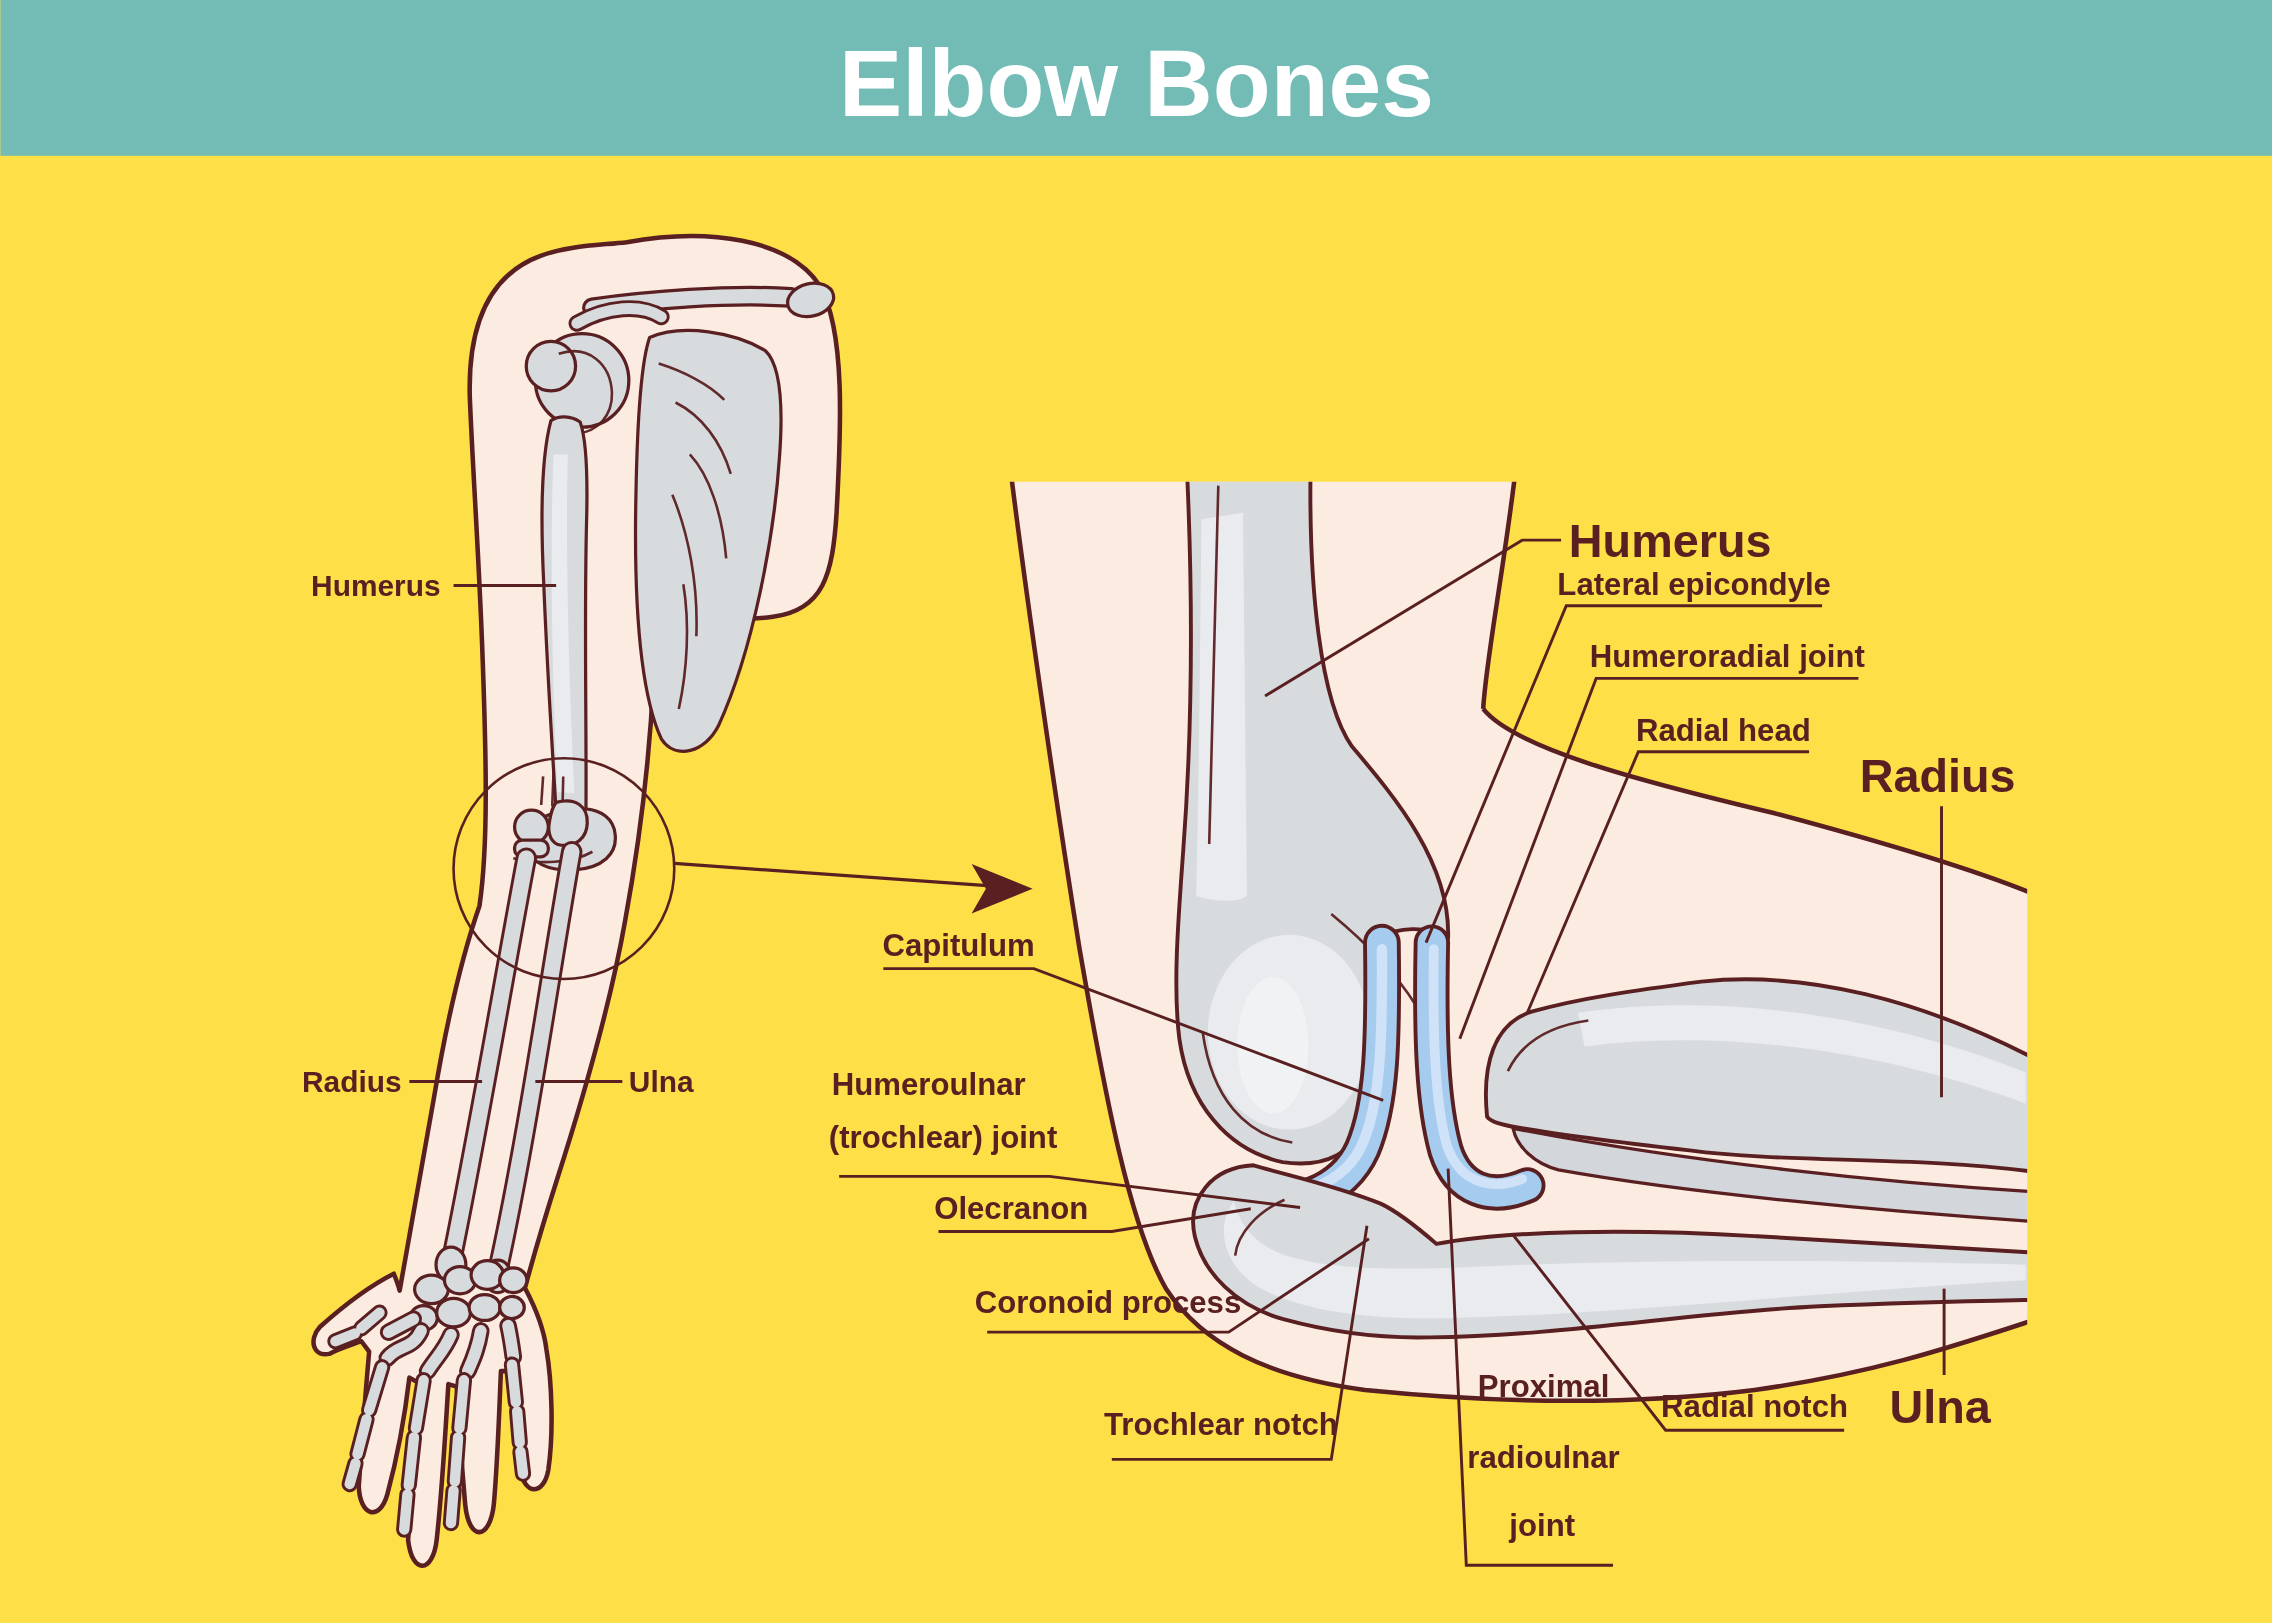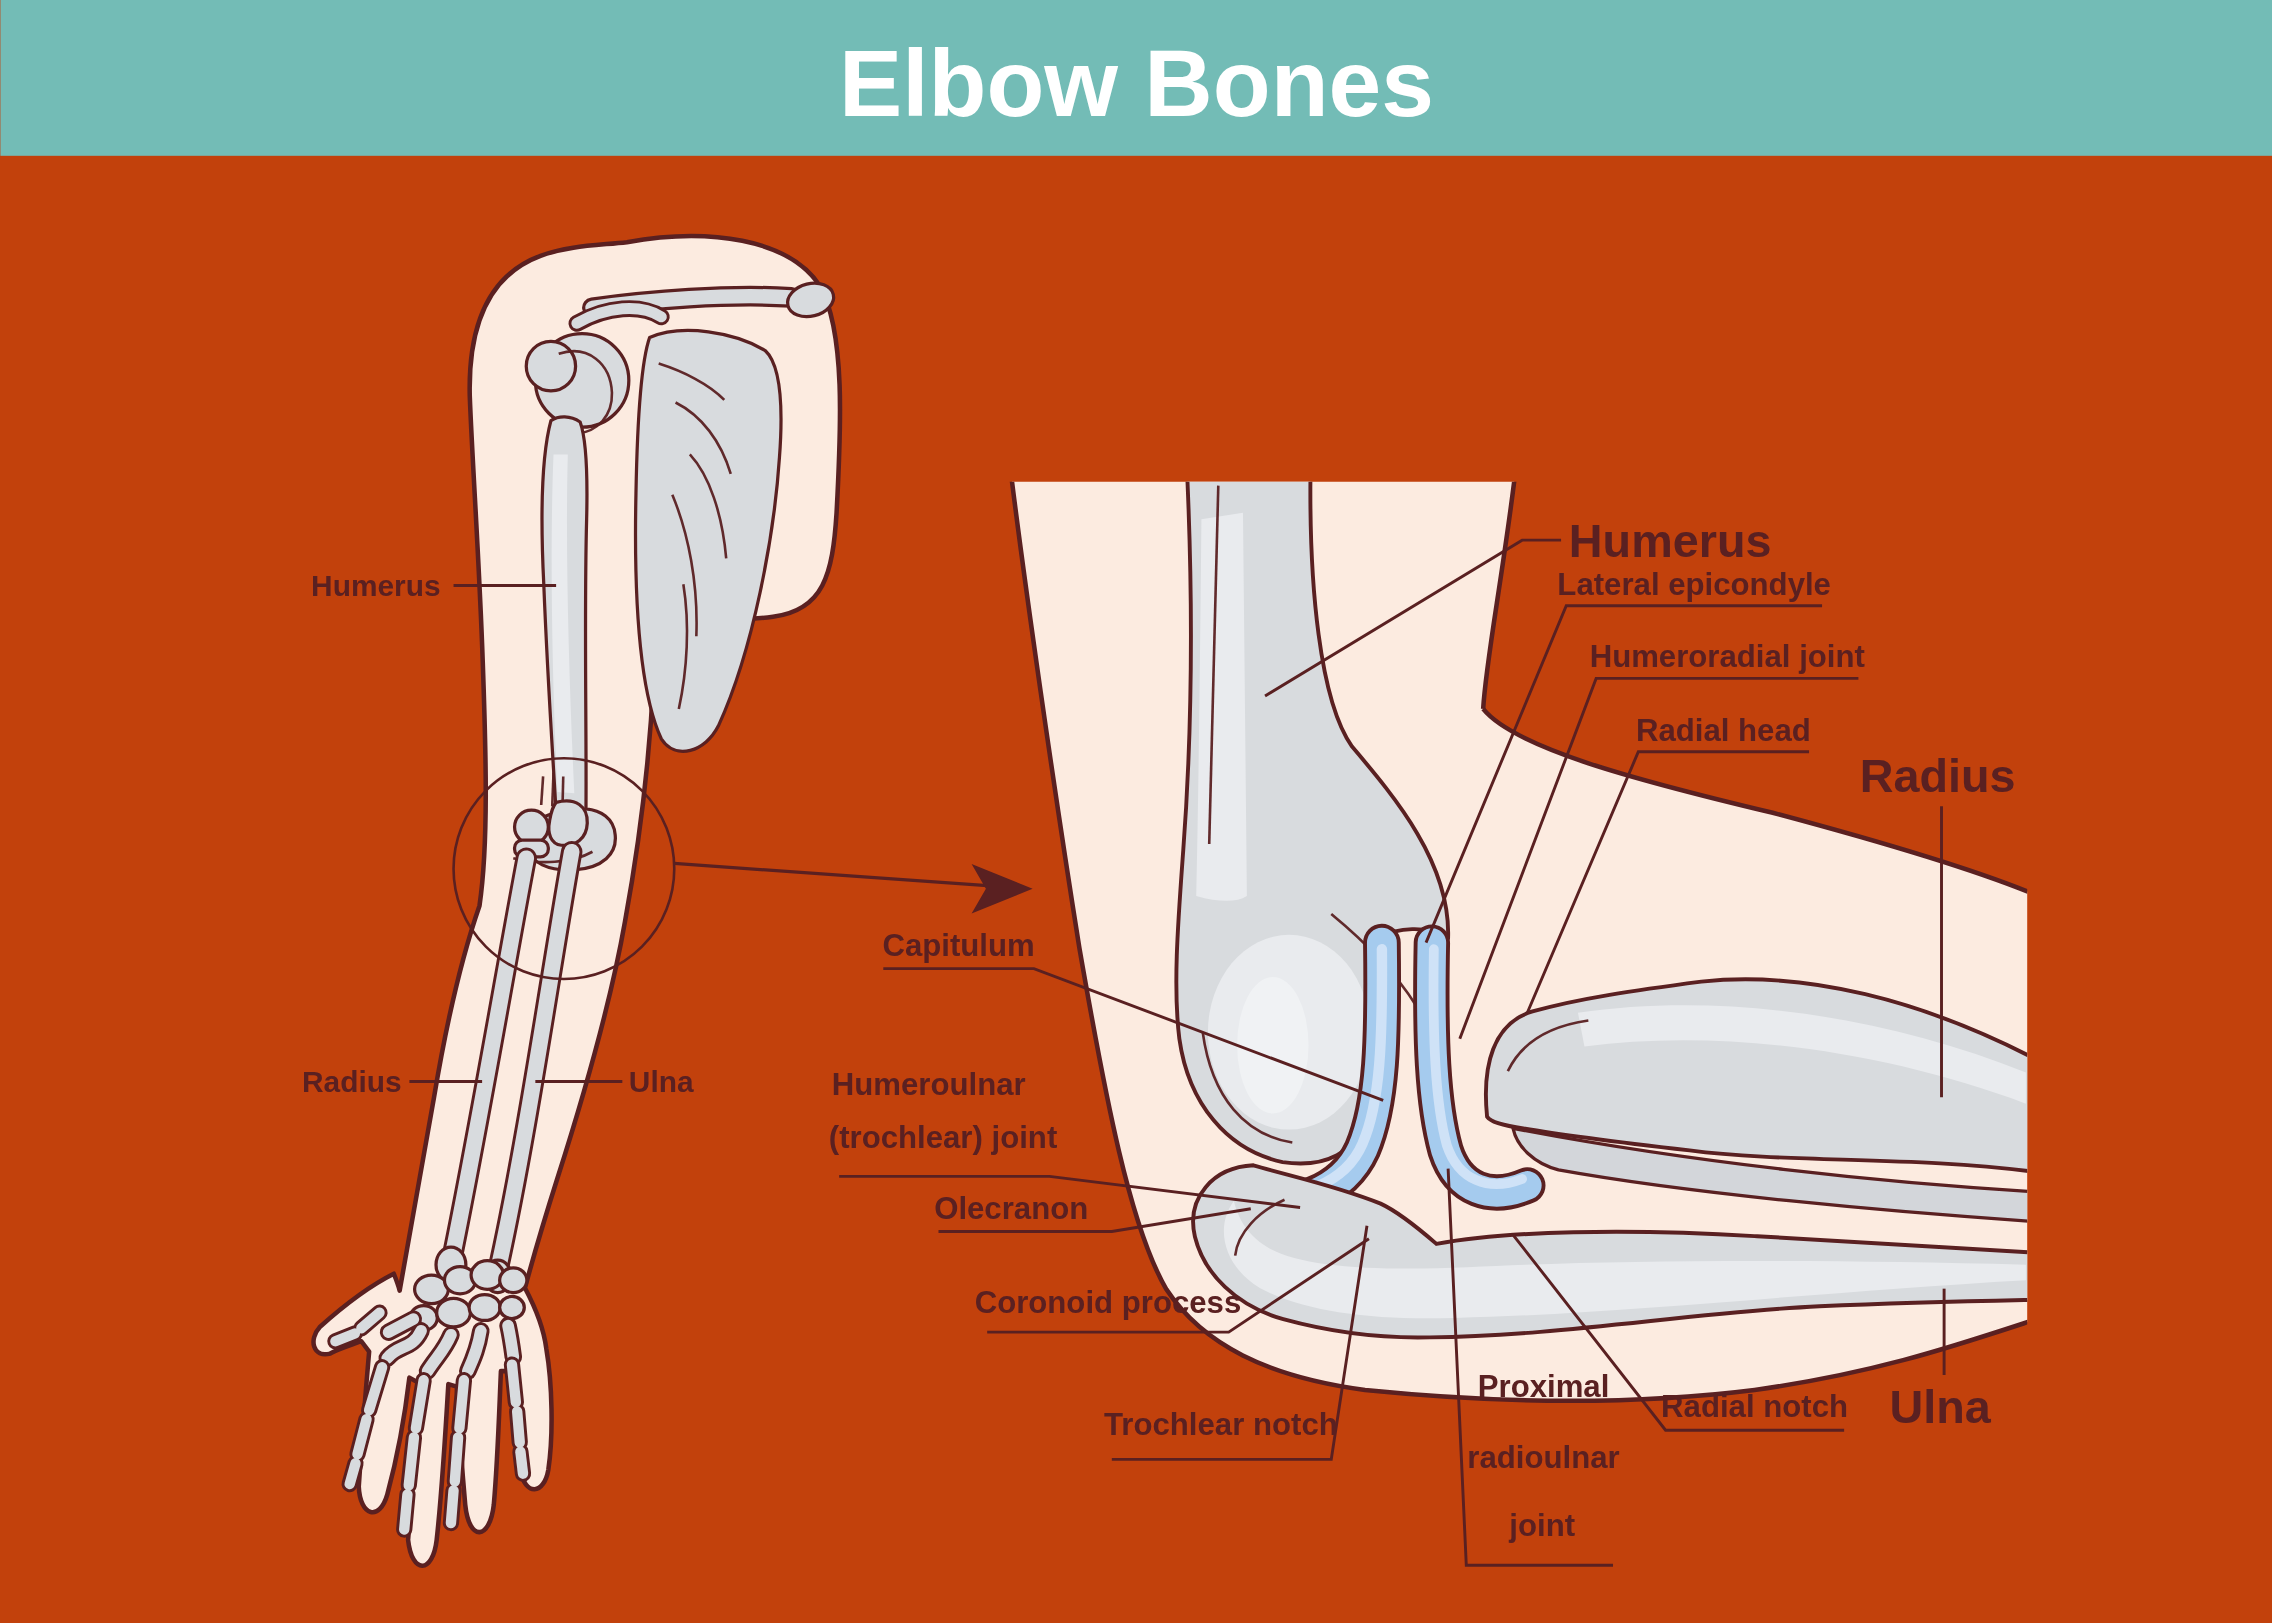--- a/index.html
+++ b/index.html
@@ -1,16 +1,16 @@
 <!DOCTYPE html>
 <html style="font-size:10.4px"><head>
 <meta charset="utf-8">
 <style>
   html,body{margin:0;padding:0;background:#ffffff;}
-  .stage{position:relative;width:2273px;height:1623px;background:#c2410c;overflow:hidden;}
+  .stage{position:relative;width:2273px;height:1623px;background:#fde047;overflow:hidden;}
   svg{display:block;}
   .lbl{font-family:"Liberation Sans","DejaVu Sans",sans-serif;font-weight:600;fill:#5a2021;}
   .lbl-small{font-size:48px;}
   .lbl-left{font-size:46px;}
   .lbl-big{font-size:72px;}
   .title{font-family:"Liberation Sans","DejaVu Sans",sans-serif;font-weight:600;font-size:146px;fill:#ffffff;}
   .leader{stroke:#5a2021;stroke-width:4.5;fill:none;}
   .outline{stroke:#5a2021;fill:none;}
   .bone{fill:#d8dbde;stroke:#5a2021;stroke-width:6;}
   .bone-thin{fill:#d8dbde;stroke:#5a2021;stroke-width:5;}

